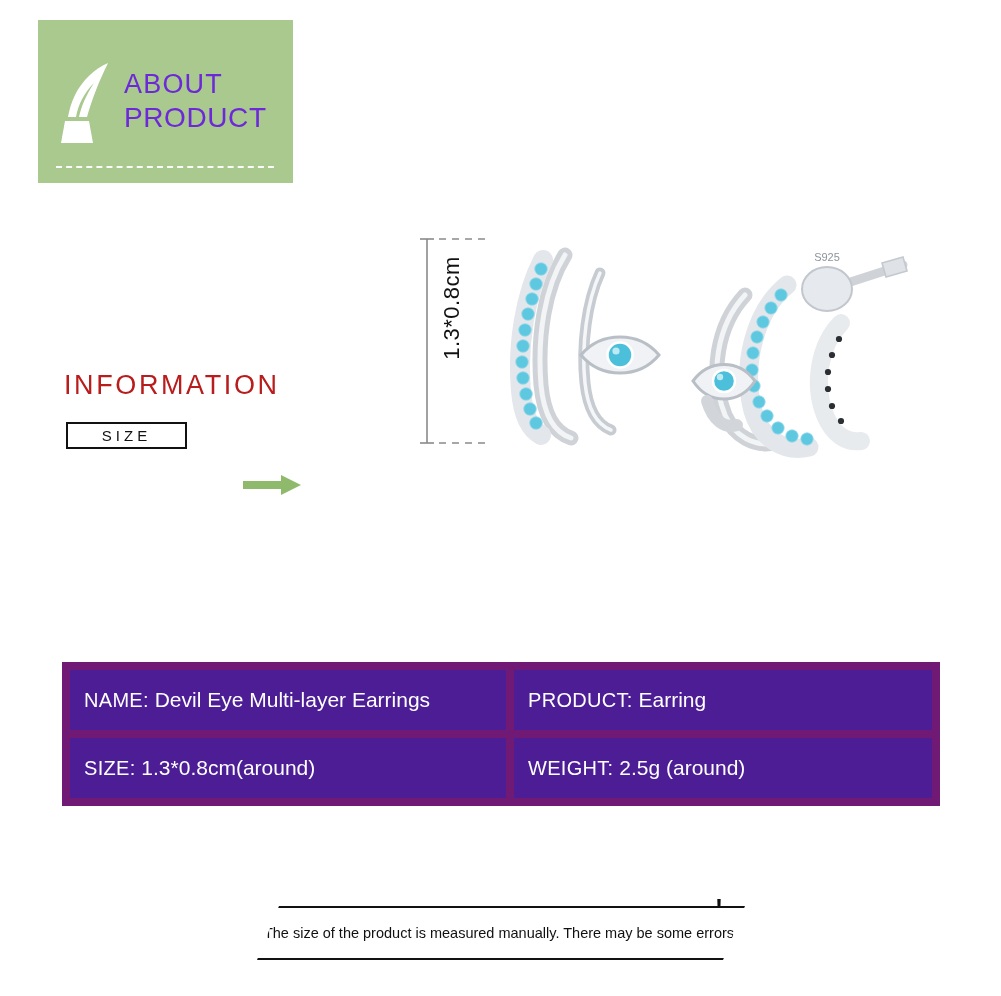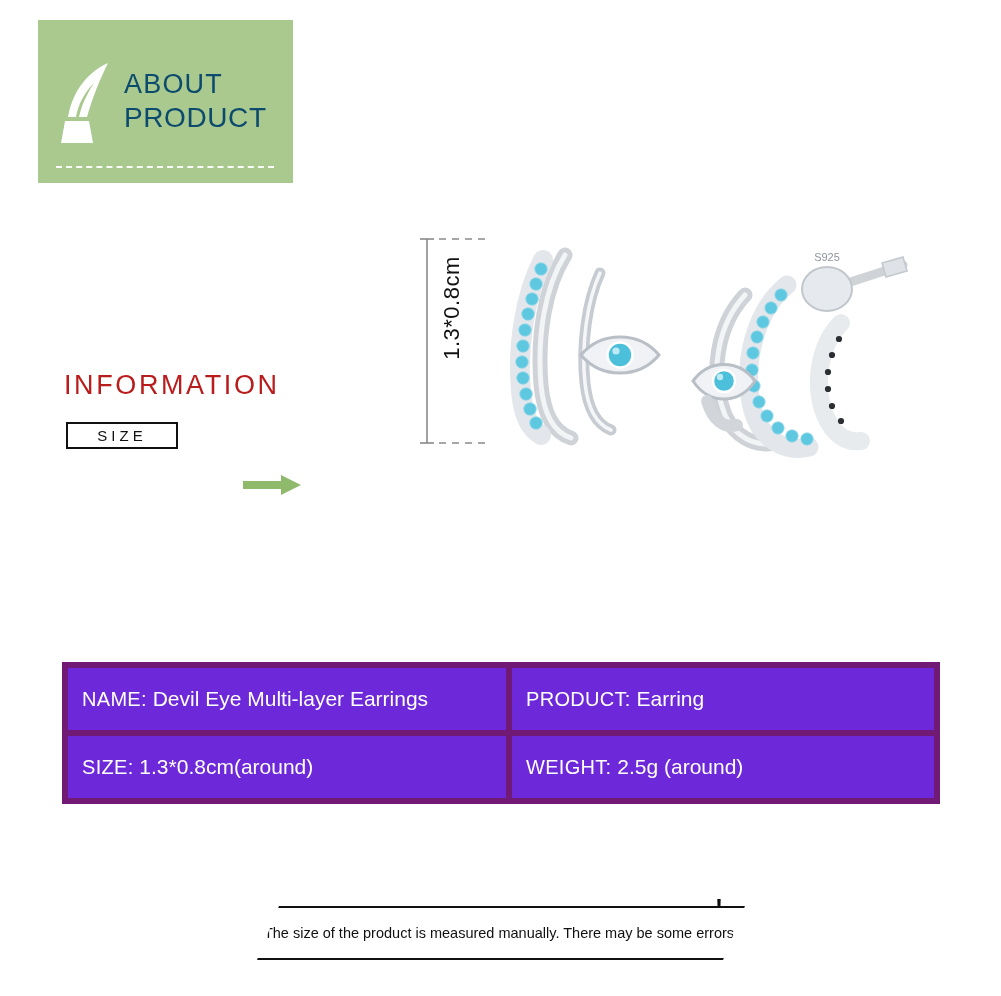--- a/index.html
+++ b/index.html
@@ -30,21 +30,21 @@
   }
   #about-banner .quill {
     width: 58px;
     height: 86px;
     position: relative;
     flex: 0 0 auto;
     margin-right: 10px;
   }
   #about-banner .quill svg { display:block; }
   #about-banner .titles {
-    color: #0c4a6e;
+    color: #6d28d9;
     line-height: 1.18;
   }
   #about-banner .t-about {
     font-size: 27px;
     letter-spacing: 1.2px;
     font-weight: 400;
   }
   #about-banner .t-product {
     font-size: 28px;
     letter-spacing: 0.6px;
@@ -67,21 +67,21 @@
     top: 370px;
     font-size: 27px;
     letter-spacing: 2.6px;
     color: #b91c1c;
     font-weight: 400;
   }
   #size-chip {
     position: absolute;
     left: 66px;
     top: 422px;
-    width: 112px;
+    width: 121px;
     height: 27px;
     border: 2px solid #111;
     display: flex;
     align-items: center;
     justify-content: center;
     font-size: 15px;
     letter-spacing: 4px;
     color: #111;
   }
   #green-arrow {
@@ -116,23 +116,23 @@
   
   #spec-table {
     position: absolute;
     left: 62px;
     top: 662px;
     width: 878px;
     border-collapse: collapse;
     table-layout: fixed;
   }
   #spec-table td {
-    background: #6d28d9;
+    background: #4c1d95;
     color: #ffffff;
-    border: 6px solid #701a75;
+    border: 8px solid #701a75;
     padding: 10px 14px;
     height: 68px;
     vertical-align: middle;
     font-size: 21px;
     line-height: 1.2;
   }
   #spec-table td.left-cell { width: 444px; }
   #spec-table .k {
     font-size: 20px;
     letter-spacing: .3px;

